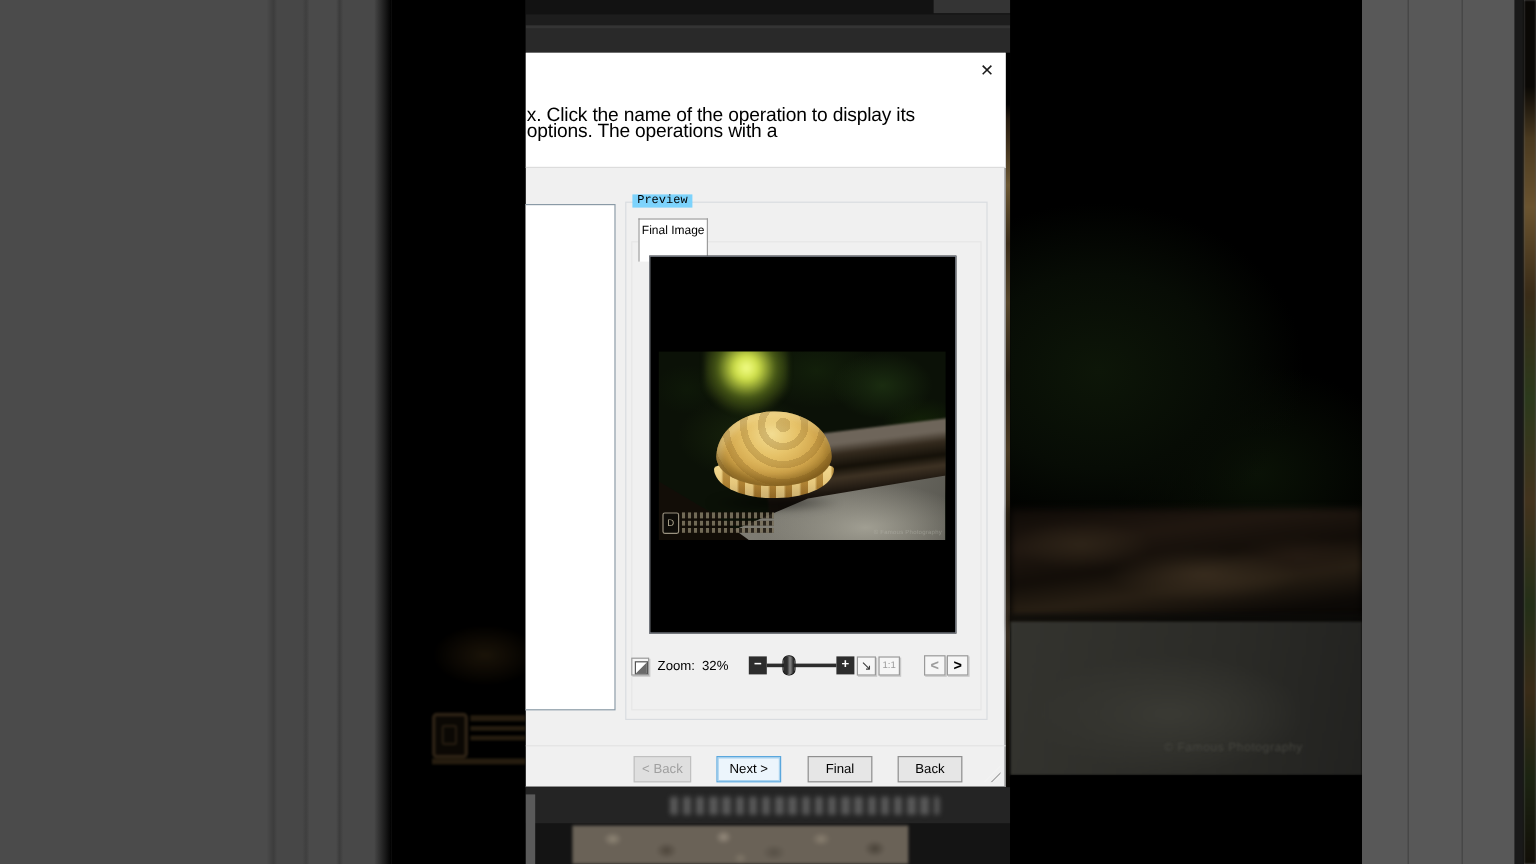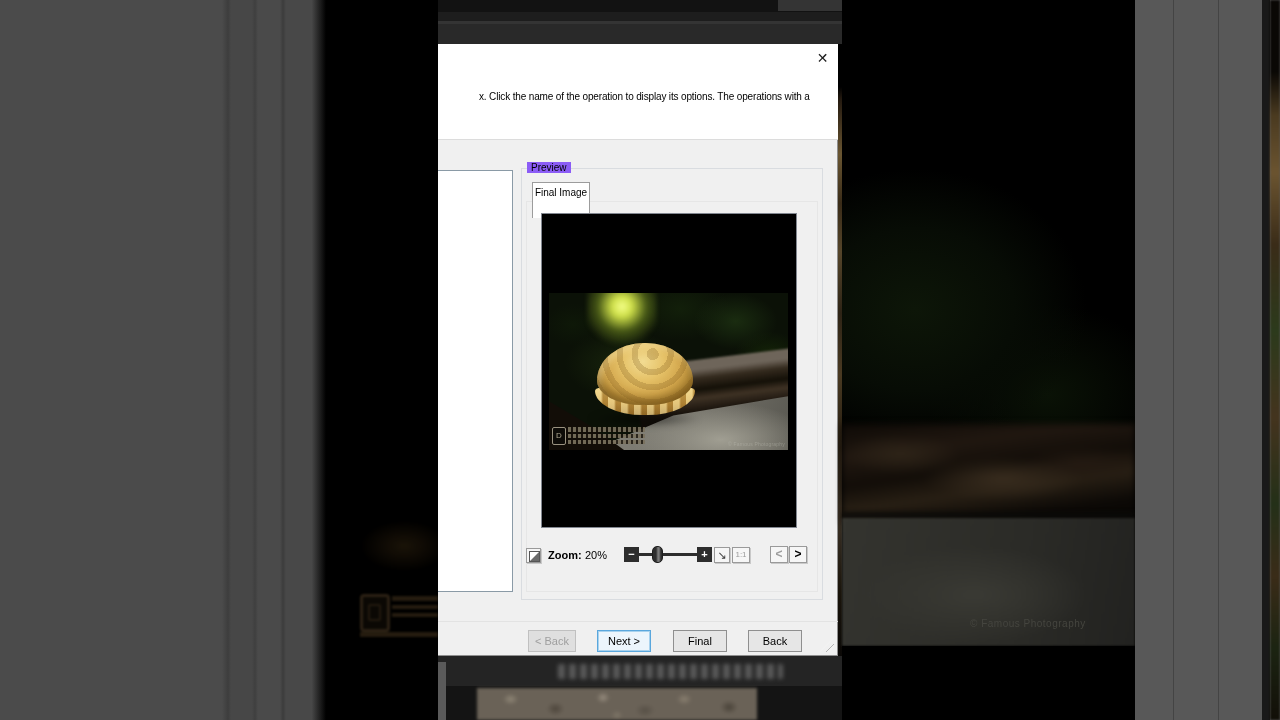--- a/index.html
+++ b/index.html
@@ -31,26 +31,26 @@
   .bark-sliver{left:400px;top:44px;width:4px;height:612px;
     background:linear-gradient(180deg,#000 0 7%,#241a10 9%,#4a3a22 14%,#6a5632 18%,#3a2c18 26%,
       #55452a 34%,#2e2416 44%,#4a3a22 54%,#241c10 66%,#3a3024 78%,#181208 90%,#0a0806 100%);}
 
   
   .dialog{left:0;top:44px;width:400px;height:612px;background:#f0f0f0;
     border-right:1px solid #8f8f8f;border-bottom:1px solid #8f8f8f;box-sizing:border-box;}
   .dlg-header{left:0;top:0;width:400px;height:95px;background:#fff;border-bottom:1px solid #dcdcdc;}
   .close-btn{left:376px;top:6px;width:17px;height:17px;color:#1b1b1b;font-size:14px;line-height:17px;
     text-align:center;cursor:default;}
-  .instr{left:1px;top:46px;width:340px;font-size:10px;letter-spacing:-0.15px;color:#000;line-height:13px;margin-left:40px;}
+  .instr{left:1px;top:46px;width:340px;font-size:16px;letter-spacing:-0.15px;color:#000;line-height:13px;}
 
   .listbox{left:-20px;top:126px;width:95px;height:422px;background:#fff;border:1px solid #8a9aa6;box-sizing:border-box;}
 
   .groupbox{left:83px;top:124px;width:302px;height:432px;border:1px solid #d9dce0;box-sizing:border-box;}
-  .group-label{left:5px;top:-7px;padding:0 4px;background:#8b5cf6;font-size:10px;color:#000;}
+  .group-label{left:5px;top:-7px;padding:0 4px;background:#7dd3fc;font-size:10px;color:#000;font-family:Liberation Mono, monospace;}
   .tabpage{left:88px;top:157px;width:292px;height:391px;border:1px solid #e6e6e6;box-sizing:border-box;}
   .tab{left:94px;top:138px;width:58px;height:36px;background:#fff;border:1px solid #9c9c9c;border-bottom:none;
     box-sizing:border-box;font-size:10px;text-align:center;line-height:19px;color:#000;}
 
   .img-frame{left:103px;top:169px;width:256px;height:315px;background:#000;border:1px solid #828790;box-sizing:border-box;}
 
   
   .photo{left:7px;top:79px;width:239px;height:157px;overflow:hidden;background-color:#0b1107;
     background-image:
       radial-gradient(60px 40px at 78% 18%,#1a2c10,transparent 70%),
@@ -88,21 +88,21 @@
     color:#b0a890;font-size:8px;line-height:15px;text-align:center;}
   .pv-wm-line{left:16px;width:77px;background:rgba(28,22,14,.85);
     background-image:repeating-linear-gradient(90deg,rgba(200,190,160,.5) 0 3px,transparent 3px 5px);}
   .pv-copy{right:3px;bottom:3px;font-size:5px;color:rgba(195,195,185,.4);letter-spacing:.2px;}
 
   
   .tool-btn{box-sizing:border-box;background:#f6f6f6;border:1px solid #9a9a9a;box-shadow:1px 1px 0 #c9c9c9;}
   .toggle-btn{left:88px;top:504px;width:15px;height:15px;}
   .toggle-glyph{left:2px;top:2px;width:9px;height:9px;border:1px solid #555;
     background:linear-gradient(135deg,#fff 48%,#6a6a6a 52%);}
-  .zoom-label{left:110px;top:505px;font-size:11px;color:#000;font-weight:bold;}
+  .zoom-label{left:110px;top:505px;font-size:11px;color:#000;}
   .zoom-value{left:147px;top:505px;font-size:11px;color:#000;}
   .dark-btn{background:#2d2d2d;color:#fff;font-size:11px;font-weight:bold;text-align:center;line-height:14px;
     box-sizing:border-box;}
   .minus-btn{left:186px;top:503px;width:15px;height:15px;}
   .plus-btn{left:259px;top:503px;width:15px;height:15px;}
   .slider-track{left:201px;top:509px;width:58px;height:3px;background:#2d2d2d;}
   .slider-thumb{left:214px;top:502px;width:11px;height:17px;border-radius:5px;
     background:linear-gradient(90deg,#2d2d2d 0 3px,#7a7a7a 5px 6px,#2d2d2d 8px);border:1px solid #1e1e1e;box-sizing:border-box;}
   .fit-btn{left:276px;top:503px;width:16px;height:16px;font-size:11px;line-height:14px;text-align:center;color:#3c3c3c;}
   .one2one-btn{left:294px;top:503px;width:18px;height:16px;font-size:8px;line-height:14px;text-align:center;color:#9a9a9a;}
@@ -228,21 +228,21 @@
             <div class="abs pv-wm-line" style="top:13px;height:4px;"></div>
           </div>
           <div class="abs pv-copy">© Famous Photography</div>
         </div>
       </div>
 
       <div class="abs tool-btn toggle-btn">
         <div class="abs toggle-glyph"></div>
       </div>
       <div class="abs zoom-label">Zoom:</div>
-      <div class="abs zoom-value">20%</div>
+      <div class="abs zoom-value">32%</div>
       <div class="abs dark-btn minus-btn">−</div>
       <div class="abs slider-track"></div>
       <div class="abs slider-thumb"></div>
       <div class="abs dark-btn plus-btn">+</div>
       <div class="abs tool-btn fit-btn">↘</div>
       <div class="abs tool-btn one2one-btn">1:1</div>
       <div class="abs tool-btn nav-btn prev-btn">&lt;</div>
       <div class="abs tool-btn nav-btn next-btn">&gt;</div>
 
       <div class="abs btn-row-line"></div>

